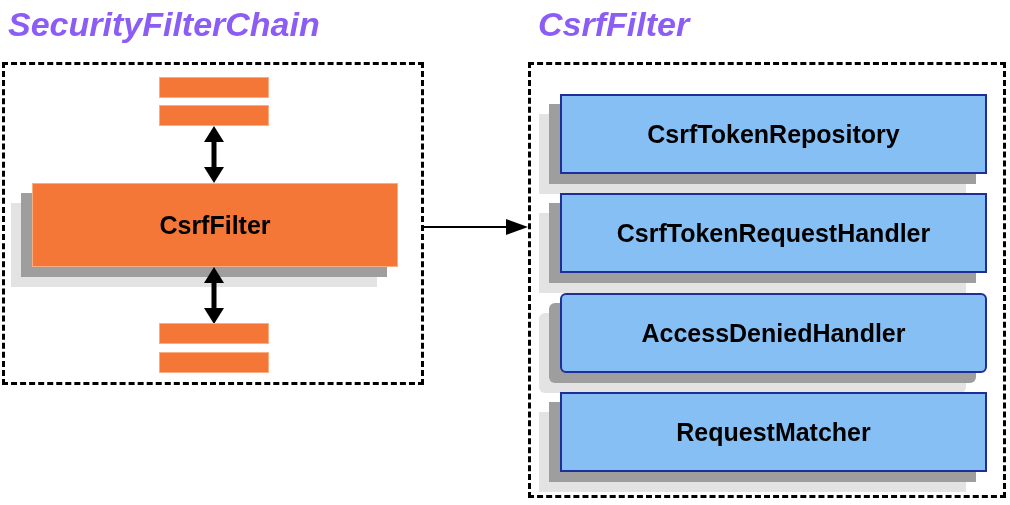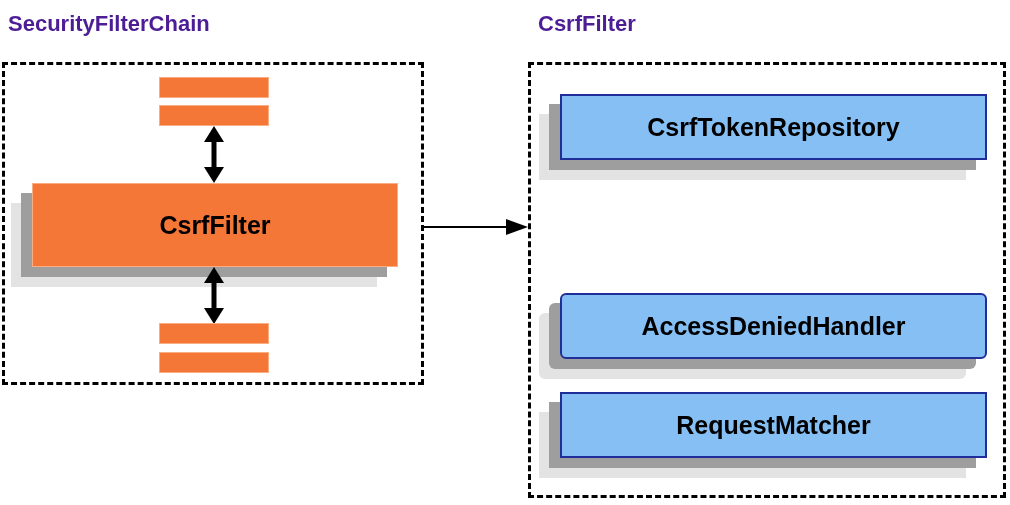--- a/index.html
+++ b/index.html
@@ -15,25 +15,26 @@
   html, body { margin: 0; padding: 0; }
   body {
     width: 1010px; height: 505px;
     position: relative;
     background: #ffffff;
     font-family: "Liberation Sans", "DejaVu Sans", sans-serif;
     overflow: hidden;
   }
   .title {
     position: absolute;
-    font-size: 22px;
+    font-size: 34px;
     font-weight: bold;
-    color: #4c1d95;
+    color: #8b5cf6;
     white-space: nowrap;
     line-height: 36px;
+    font-style: italic;
   }
   .title-left  { left: 8px;   top: 6px; }
   .title-right { left: 538px; top: 6px; }
 
   .dashed-group {
     position: absolute;
     border: 3px dashed var(--line-black);
     background: transparent;
   }
   .group-left  { left: 2px;   top: 62px; width: 422px; height: 323px; }
@@ -67,21 +68,21 @@
 
   .connector-arrow {
     position: absolute;
     left: 424px; top: 214px;
     width: 105px; height: 25px;
   }
 
   .component-box {
     position: absolute;
     left: 29px;
-    width: 427px; height: 66px;
+    width: 427px; height: 80px;
     background: var(--blue-fill);
     border: 2px solid var(--blue-border);
     box-shadow: -11px 10px 0 var(--shadow-dark), -21px 20px 0 var(--shadow-light);
     display: flex; align-items: center; justify-content: center;
     font-size: 25px; font-weight: bold; color: #000;
   }
   .component-1 { top: 29px;  }
   .component-2 { top: 128px; }
   .component-3 { top: 228px; border-radius: 6px; }
   .component-4 { top: 327px; }
@@ -128,17 +129,18 @@
   <svg width="105" height="25" viewBox="0 0 105 25">
     <line class="arrow-line" x1="0" y1="13" x2="85" y2="13" stroke-width="2"></line>
     <polygon class="arrow-shape" points="104,13 82,5 82,21"></polygon>
   </svg>
 </span>
 
 <div class="dashed-group group-right">
 
   <div class="component-box component-1">CsrfTokenRepository</div>
 
+  <div class="component-box component-2">CsrfTokenRequestHandler</div>
 
   <div class="component-box component-3">AccessDeniedHandler</div>
 
   <div class="component-box component-4">RequestMatcher</div>
 </div>
 
 </body></html>

